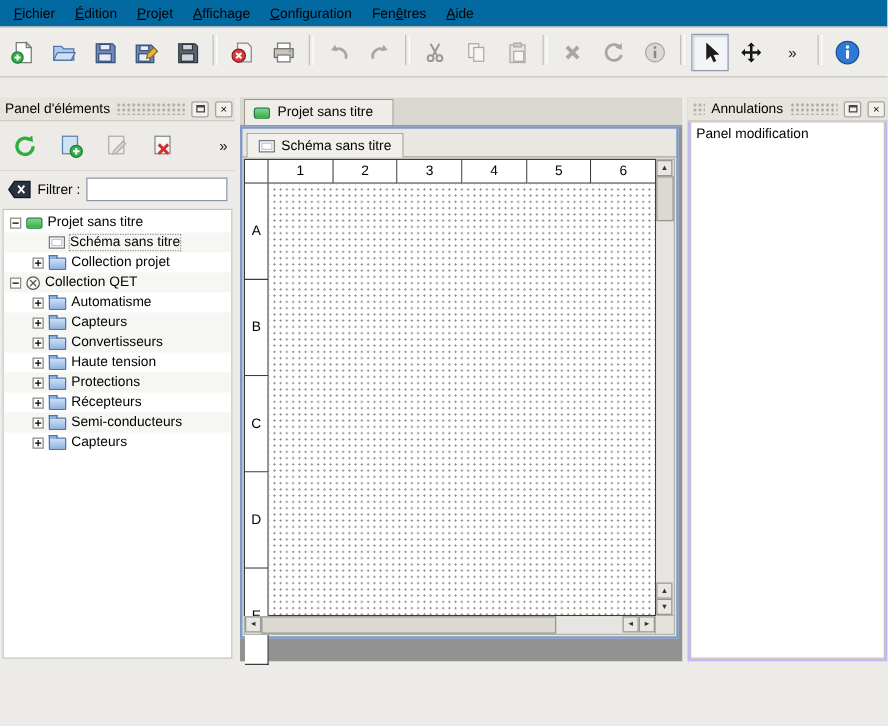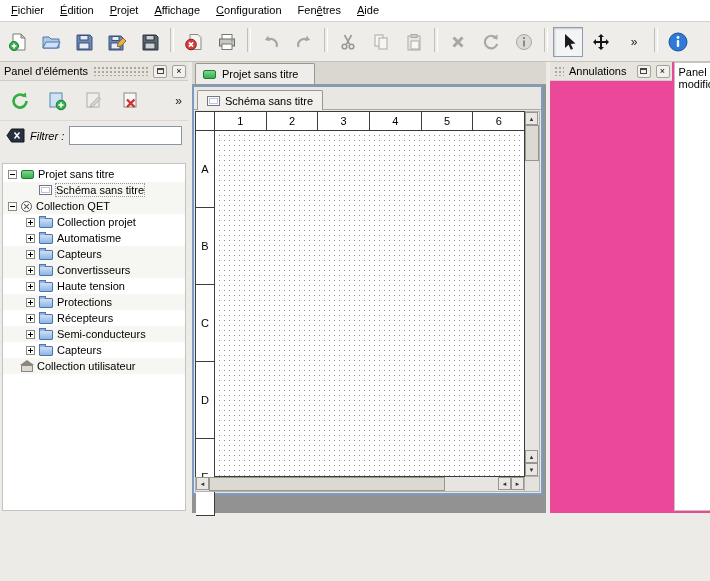--- a/index.html
+++ b/index.html
@@ -3,42 +3,42 @@
 <meta charset="utf-8">
 <style>
   * { box-sizing: border-box; margin: 0; padding: 0; }
   html, body { width: 710px; height: 581px; overflow: hidden; }
   body {
     font-family: "Liberation Sans", "DejaVu Sans", sans-serif;
     font-size: 11px; color: #000; background: #edebe7;
   }
 
   
-  .menubar { height: 22px; display: flex; background: #ffffff;
+  .menubar { height: 22px; display: flex; align-items: center; background: #0369a1;
              border-bottom: 1px solid #d3d0c9; padding-left: 3px; }
   .menu-item { padding: 4px 8px; cursor: default; }
   .menu-item .key { text-decoration: underline; }
 
   
   .toolbar { height: 40px; display: flex; align-items: center; background: #efede9;
              border-bottom: 1px solid #c6c3bc; padding: 0 3px; gap: 3px; }
   .tbtn { width: 30px; height: 30px; display: flex; align-items: center; justify-content: center;
           border: 1px solid transparent; background: transparent; flex: 0 0 auto; }
   .tbtn.pressed { border: 1px solid #8e9bb0; background: #f3f4f6;
                   box-shadow: inset 1px 1px 2px rgba(0,0,0,.18); }
   .tsep { width: 8px; height: 28px; display: flex; justify-content: center; flex: 0 0 auto; }
   .tsep::after { content: ""; width: 2px; height: 24px;
                  border-left: 1px solid #c2bfb8; border-right: 1px solid #ffffff; }
   .chev { font-size: 12px; color: #222; padding: 0 2px; }
 
   
-  .main { display: flex; height: 451px; }
+  .main { display: flex; height: 451px; margin-top: 16px; }
   .splitter { width: 4px; background: #edebe7; flex: 0 0 4px; }
   .left-dock  { width: 188px; flex: 0 0 188px; display: flex; flex-direction: column; background: #edebe7; }
-  .right-dock { width: 160px; flex: 0 0 160px; display: flex; background: #ec4899; }
+  .right-dock { width: 160px; flex: 0 0 160px; display: flex; flex-direction: column; background: #c4b5fd; }
   .center { flex: 1; min-width: 0; display: flex; flex-direction: column; }
 
   .dock-title { height: 19px; display: flex; align-items: center; gap: 5px;
                 padding: 0 2px 0 4px; background: #e7e4de; border-bottom: 1px solid #d0cdc6; }
   .grip { height: 10px; background-image: radial-gradient(#aaa79f 1px, transparent 1.2px);
           background-size: 4px 4px; }
   .grip.lead { width: 10px; flex: 0 0 10px; }
   .grip.fill { flex: 1; }
   .dock-title-text { white-space: nowrap; }
   .dock-btn { width: 14px; height: 13px; border: 1px solid #a5a29b; background: #f2f1ee;
@@ -46,21 +46,21 @@
               font-size: 9px; line-height: 1; border-radius: 2px; flex: 0 0 14px; }
   .float-glyph { width: 7px; height: 6px; border: 1px solid #444; border-top-width: 2px; }
 
   
   .panel-toolbar { height: 40px; display: flex; align-items: center; gap: 5px;
                    padding: 3px 4px; border-bottom: 1px solid #ddd9d2; }
   .pbtn { width: 32px; height: 32px; display: flex; align-items: center; justify-content: center;
           border: 1px solid transparent; }
   .panel-toolbar .chev { margin-left: auto; }
 
-  .filter-row { display: flex; align-items: center; gap: 5px; padding: 5px 6px 18px 6px; font-style: italic; }
+  .filter-row { display: flex; align-items: center; gap: 5px; padding: 5px 6px 6px 6px; }
   .filter-input { flex: 1; height: 19px; min-width: 0; border: 1px solid #8a96a8;
                   background: #fff; padding: 1px 3px; font: inherit; }
 
   
   .tree { flex: 1; background: #fff; border: 1px solid #c6c3bc; margin: 0 2px 2px 2px;
           overflow: hidden; padding-top: 2px; }
   .trow { display: flex; align-items: center; height: 16px; gap: 4px; padding-left: 5px;
           white-space: nowrap; cursor: default; }
   .trow.alt { background: #f6f6f3; }
   .trow.d1 { padding-left: 23px; }
@@ -393,74 +393,69 @@
       <div class="trow">
           <span class="exp"></span>
           <span class="ico-project"></span>
           <span class="lbl">Projet sans titre</span>
         </div>
       <div class="trow d1 alt selected">
           <span class="exp-spacer"></span>
           <span class="ico-schema"></span>
           <span class="lbl">Schéma sans titre</span>
         </div>
+      <div class="trow d1">
+          <span class="exp plus"></span>
+          <span class="ico-folder"></span>
+          <span class="lbl">Collection projet</span>
+        </div>
       <div class="trow alt">
           <span class="exp"></span>
           <span class="ico-qet"></span>
           <span class="lbl">Collection QET</span>
         </div>
       <div class="trow d1">
           <span class="exp plus"></span>
           <span class="ico-folder"></span>
-          <span class="lbl">Collection projet</span>
+          <span class="lbl">Automatisme</span>
+        </div>
+      <div class="trow d1 alt">
+          <span class="exp plus"></span>
+          <span class="ico-folder"></span>
+          <span class="lbl">Capteurs</span>
+        </div>
+      <div class="trow d1 alt">
+          <span class="exp plus"></span>
+          <span class="ico-folder"></span>
+          <span class="lbl">Convertisseurs</span>
         </div>
       <div class="trow d1">
           <span class="exp plus"></span>
           <span class="ico-folder"></span>
-          <span class="lbl">Automatisme</span>
+          <span class="lbl">Haute tension</span>
         </div>
       <div class="trow d1 alt">
           <span class="exp plus"></span>
           <span class="ico-folder"></span>
+          <span class="lbl">Protections</span>
+        </div>
+      <div class="trow d1">
+          <span class="exp plus"></span>
+          <span class="ico-folder"></span>
+          <span class="lbl">Récepteurs</span>
+        </div>
+      <div class="trow d1 alt">
+          <span class="exp plus"></span>
+          <span class="ico-folder"></span>
+          <span class="lbl">Semi-conducteurs</span>
+        </div>
+      <div class="trow d1">
+          <span class="exp plus"></span>
+          <span class="ico-folder"></span>
           <span class="lbl">Capteurs</span>
-        </div>
-      <div class="trow d1 alt">
-          <span class="exp plus"></span>
-          <span class="ico-folder"></span>
-          <span class="lbl">Convertisseurs</span>
-        </div>
-      <div class="trow d1">
-          <span class="exp plus"></span>
-          <span class="ico-folder"></span>
-          <span class="lbl">Haute tension</span>
-        </div>
-      <div class="trow d1 alt">
-          <span class="exp plus"></span>
-          <span class="ico-folder"></span>
-          <span class="lbl">Protections</span>
-        </div>
-      <div class="trow d1">
-          <span class="exp plus"></span>
-          <span class="ico-folder"></span>
-          <span class="lbl">Récepteurs</span>
-        </div>
-      <div class="trow d1 alt">
-          <span class="exp plus"></span>
-          <span class="ico-folder"></span>
-          <span class="lbl">Semi-conducteurs</span>
-        </div>
-      <div class="trow d1">
-          <span class="exp plus"></span>
-          <span class="ico-folder"></span>
-          <span class="lbl">Capteurs</span>
-        </div>
-      <div class="trow alt">
-          <span class="exp-spacer"></span>
-          <span class="ico-home"></span>
-          <span class="lbl">Collection utilisateur</span>
         </div>
     </div>
   </div>
 
   <div class="splitter"></div>
 
   <div class="center">
     <div class="project-tabbar">
       <div class="ptab">
         <span class="ico-project"></span>

